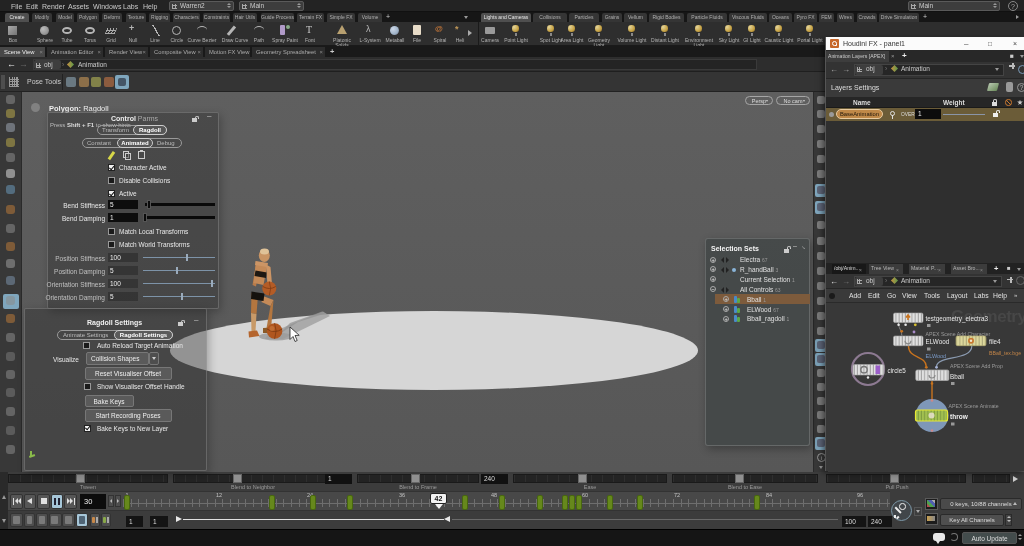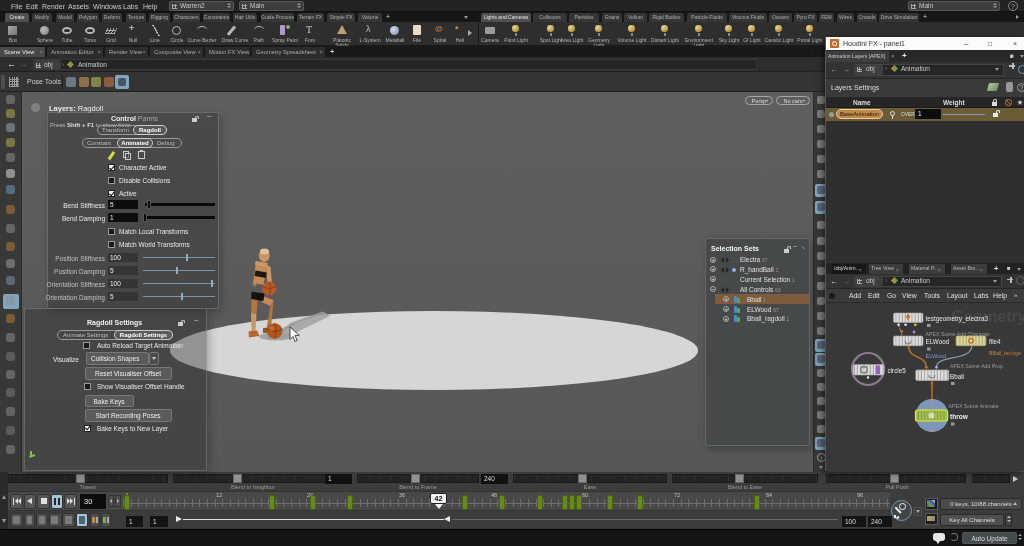--- a/index.html
+++ b/index.html
@@ -236,21 +236,21 @@
 <div class="a" style="left:3px;top:305px;width:8px;height:8px;background:#9a9a9a;border-radius:2px;opacity:.7"></div>
 <div class="a" style="left:3px;top:319px;width:8px;height:8px;background:#9a9a9a;border-radius:2px;opacity:.7"></div>
 <div class="a" style="left:3px;top:333px;width:8px;height:8px;background:#9a9a9a;border-radius:2px;opacity:.7"></div>
 <div class="a" style="left:1px;top:345px;width:13px;height:13px;background:#7fa6bd;border-radius:2px"></div>
 <div class="a" style="left:3px;top:347px;width:8px;height:8px;background:#556;border-radius:2px;opacity:.8"></div>
 <div class="a" style="left:3px;top:361px;width:9px;height:9px;border:1px solid #999;border-radius:50%;color:#aaa;font-size:6px;text-align:center;line-height:8px">i</div>
 <div class="a" style="left:5px;top:374px;width:0;height:0;border-left:2.5px solid transparent;border-right:2.5px solid transparent;border-top:3px solid #999;"></div>
 </div>
 <div class="a" style="left:25px;top:98px;width:196px;height:212px;z-index:5">
 <div class="a" style="left:6px;top:5px;width:9px;height:9px;background:#8a8a8a;border-radius:50%;opacity:.8"></div>
-<span class="tx" style="left:24px;top:6px;font-size:7.5px;color:#f0f0f0"><b>Layers:</b> Ragdoll</span>
+<span class="tx" style="left:24px;top:6px;font-size:7.5px;color:#f0f0f0"><b>Polygon:</b> Ragdoll</span>
 <div class="a" style="left:22px;top:14px;width:172px;height:197px;background:rgba(40,40,40,.38);border:1px solid rgba(170,170,170,.35);border-radius:2px;box-shadow:2px 3px 8px rgba(0,0,0,.25)"></div>
 <span class="tx" style="left:86px;top:17px;font-size:7px;color:#eee"><b>Control</b> <span style="color:#aaa">Parms</span></span>
 <div class="a" style="left:167px;top:20.0px;width:5px;height:4px;background:#ccc"></div>
       <div class="a" style="left:167.5px;top:17.5px;width:4px;height:3px;border:1px solid #ccc;border-bottom:none;border-radius:2px 2px 0 0;transform:translateX(2px)"></div>
 <span class="tx" style="left:182px;top:13px;font-size:8px;color:#ccc">–</span>
 <span class="tx" style="left:25px;top:24px;font-size:6px;color:#bbb">Press <b style="color:#ddd">Shift + F1</b> to show hints</span>
 <div class="a" style="left:72px;top:27px;width:70px;height:10px;border:1px solid #999;border-radius:6px"></div>
 <span class="tx" style="left:77px;top:29px;font-size:6px;color:#bbb">Transform</span>
 <div class="a" style="left:108px;top:27px;width:34px;height:10px;border:1px solid #ccc;background:rgba(90,90,90,.8);border-radius:6px;font-size:6px;color:#fff;font-weight:bold;text-align:center;line-height:9px">Ragdoll</div>
 <div class="a" style="left:57px;top:40px;width:100px;height:10px;border:1px solid #999;border-radius:6px"></div>

